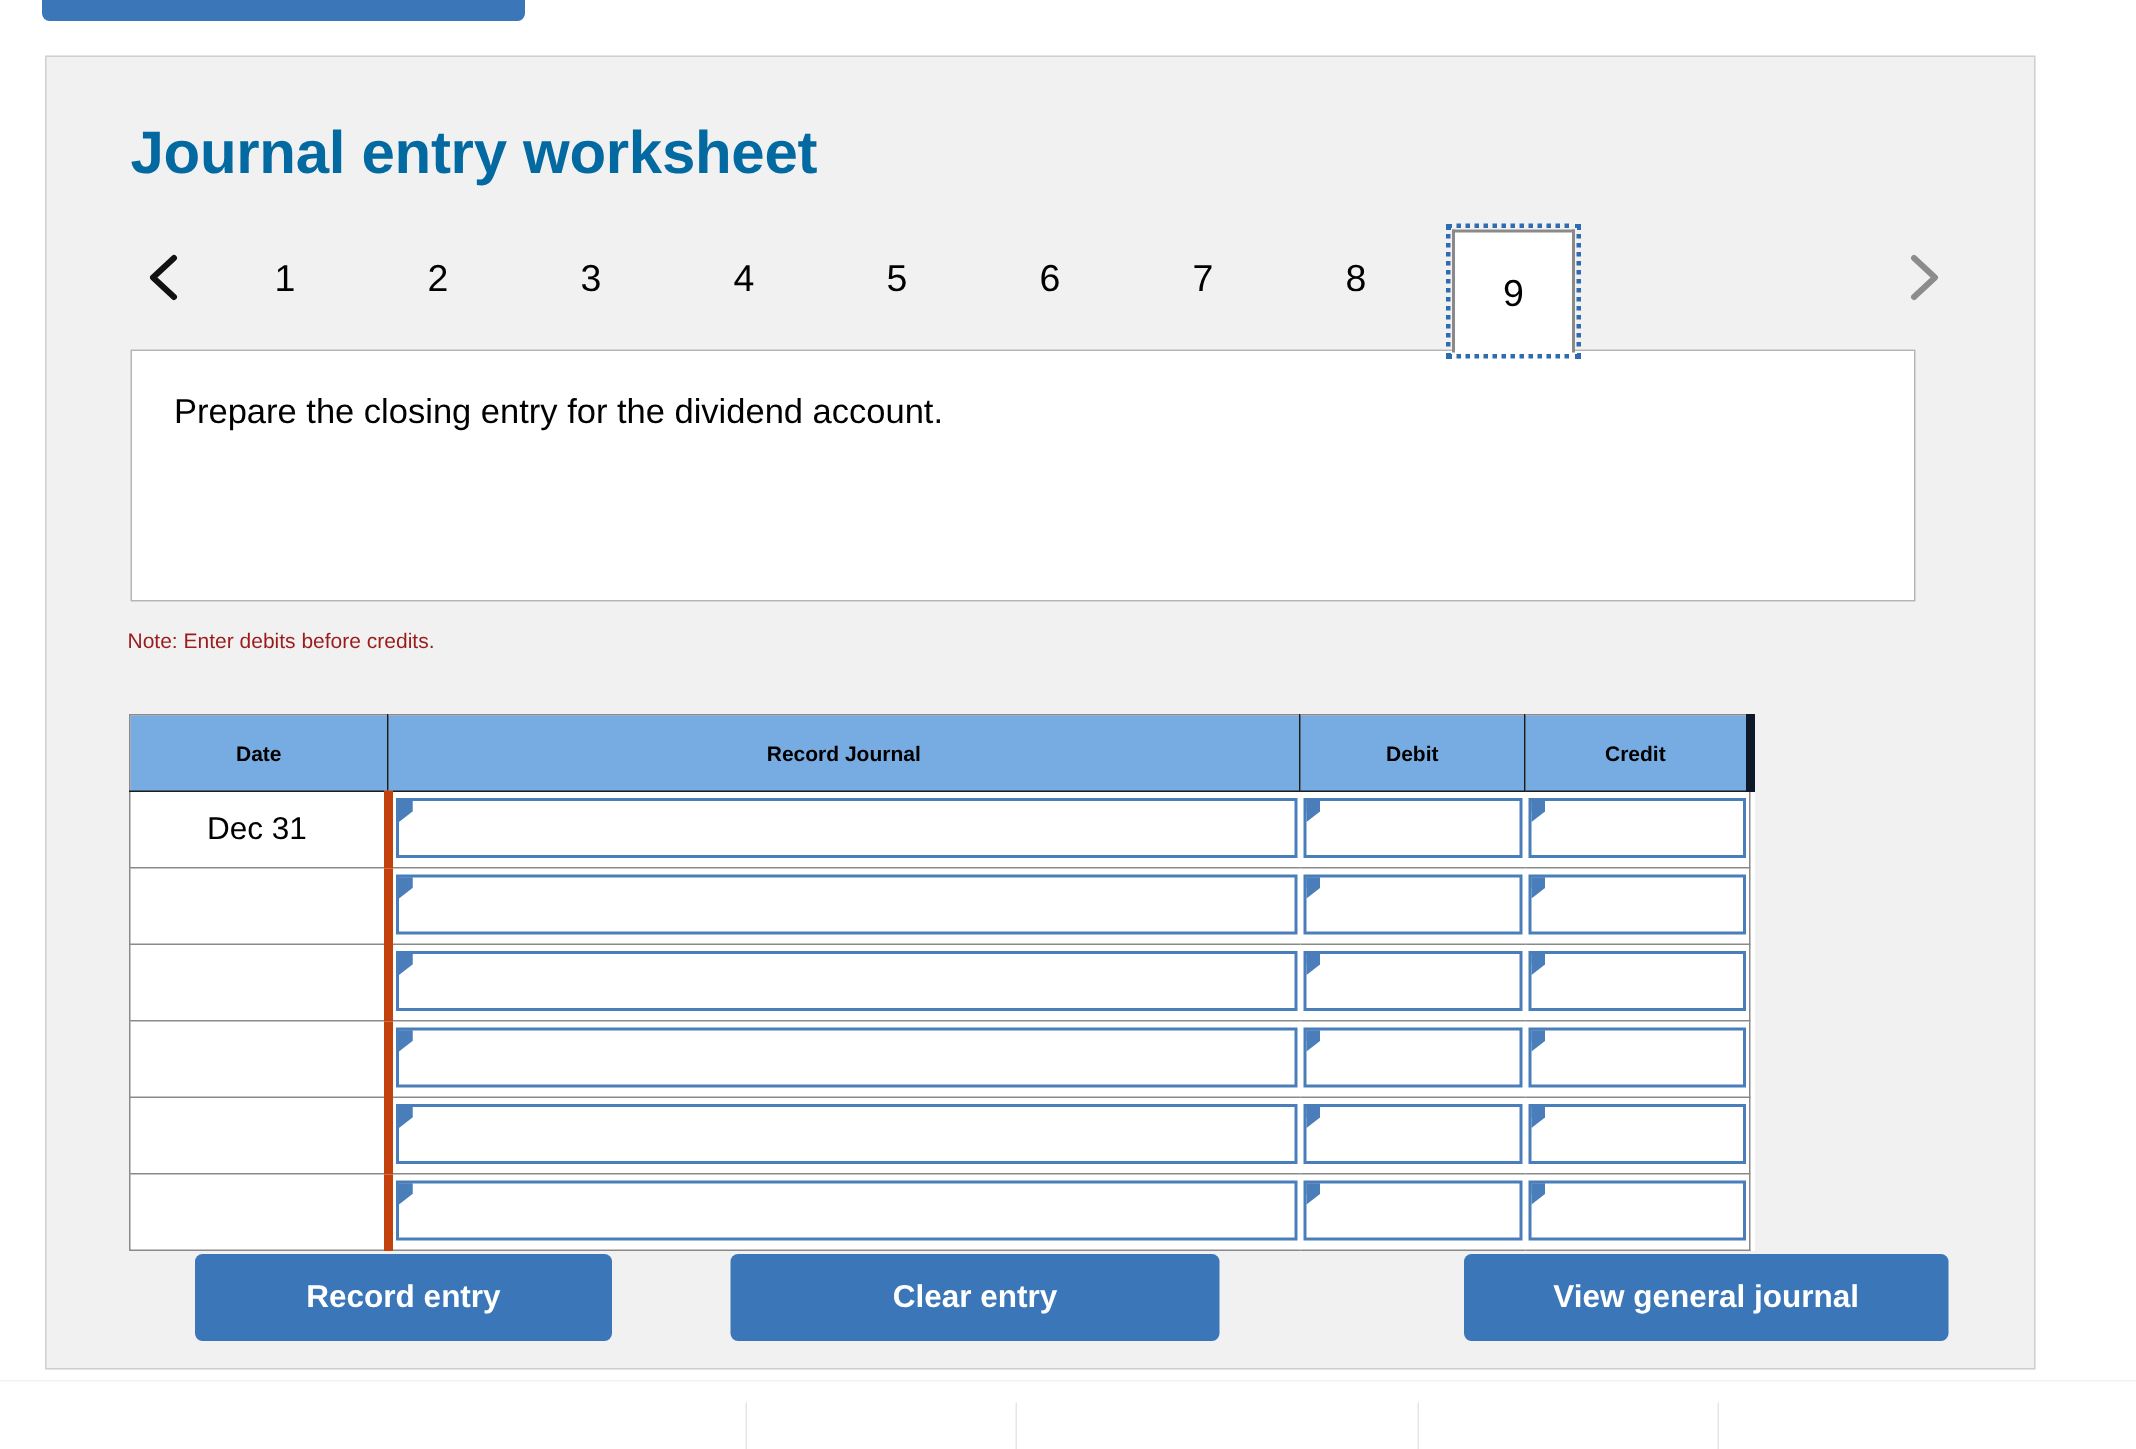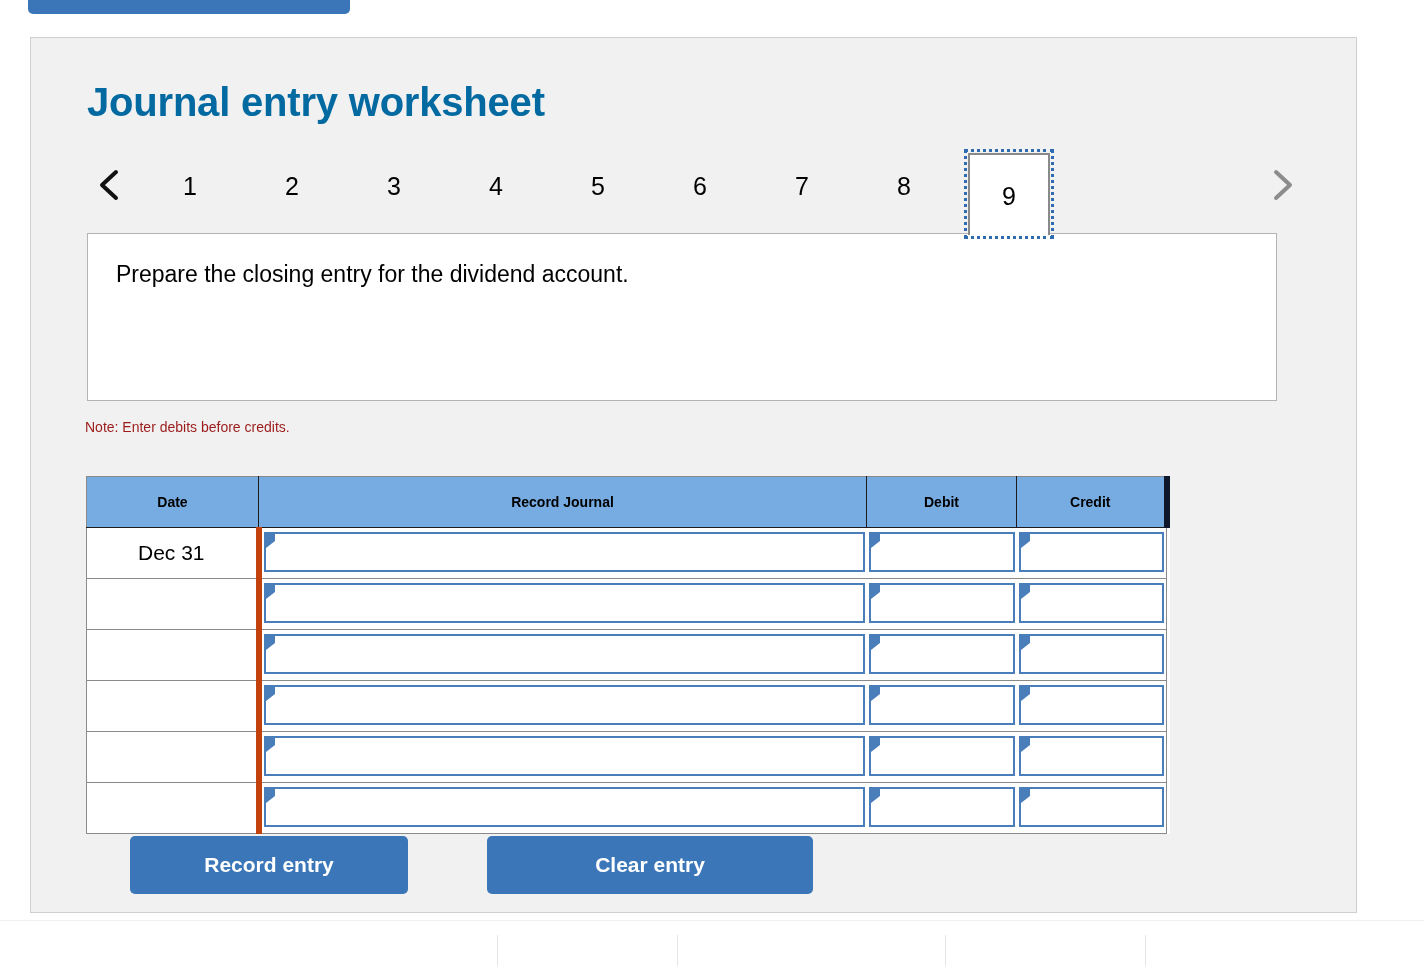--- a/index.html
+++ b/index.html
@@ -368,20 +368,21 @@
           </td>
         <td class="input-cell edge-right">
             <div class="cell-field"></div>
           </td>
       </tr>
     </tbody>
   </table>
 
   <button class="action-button btn-record">Record entry</button>
   <button class="action-button btn-clear">Clear entry</button>
+  <button class="action-button btn-view">View general journal</button>
 
 </div>
 
 <div class="bottom-strip">
   <div class="strip-divider" style="left:497px;"></div>
   <div class="strip-divider" style="left:677px;"></div>
   <div class="strip-divider" style="left:945px;"></div>
   <div class="strip-divider" style="left:1145px;"></div>
 </div>
 

